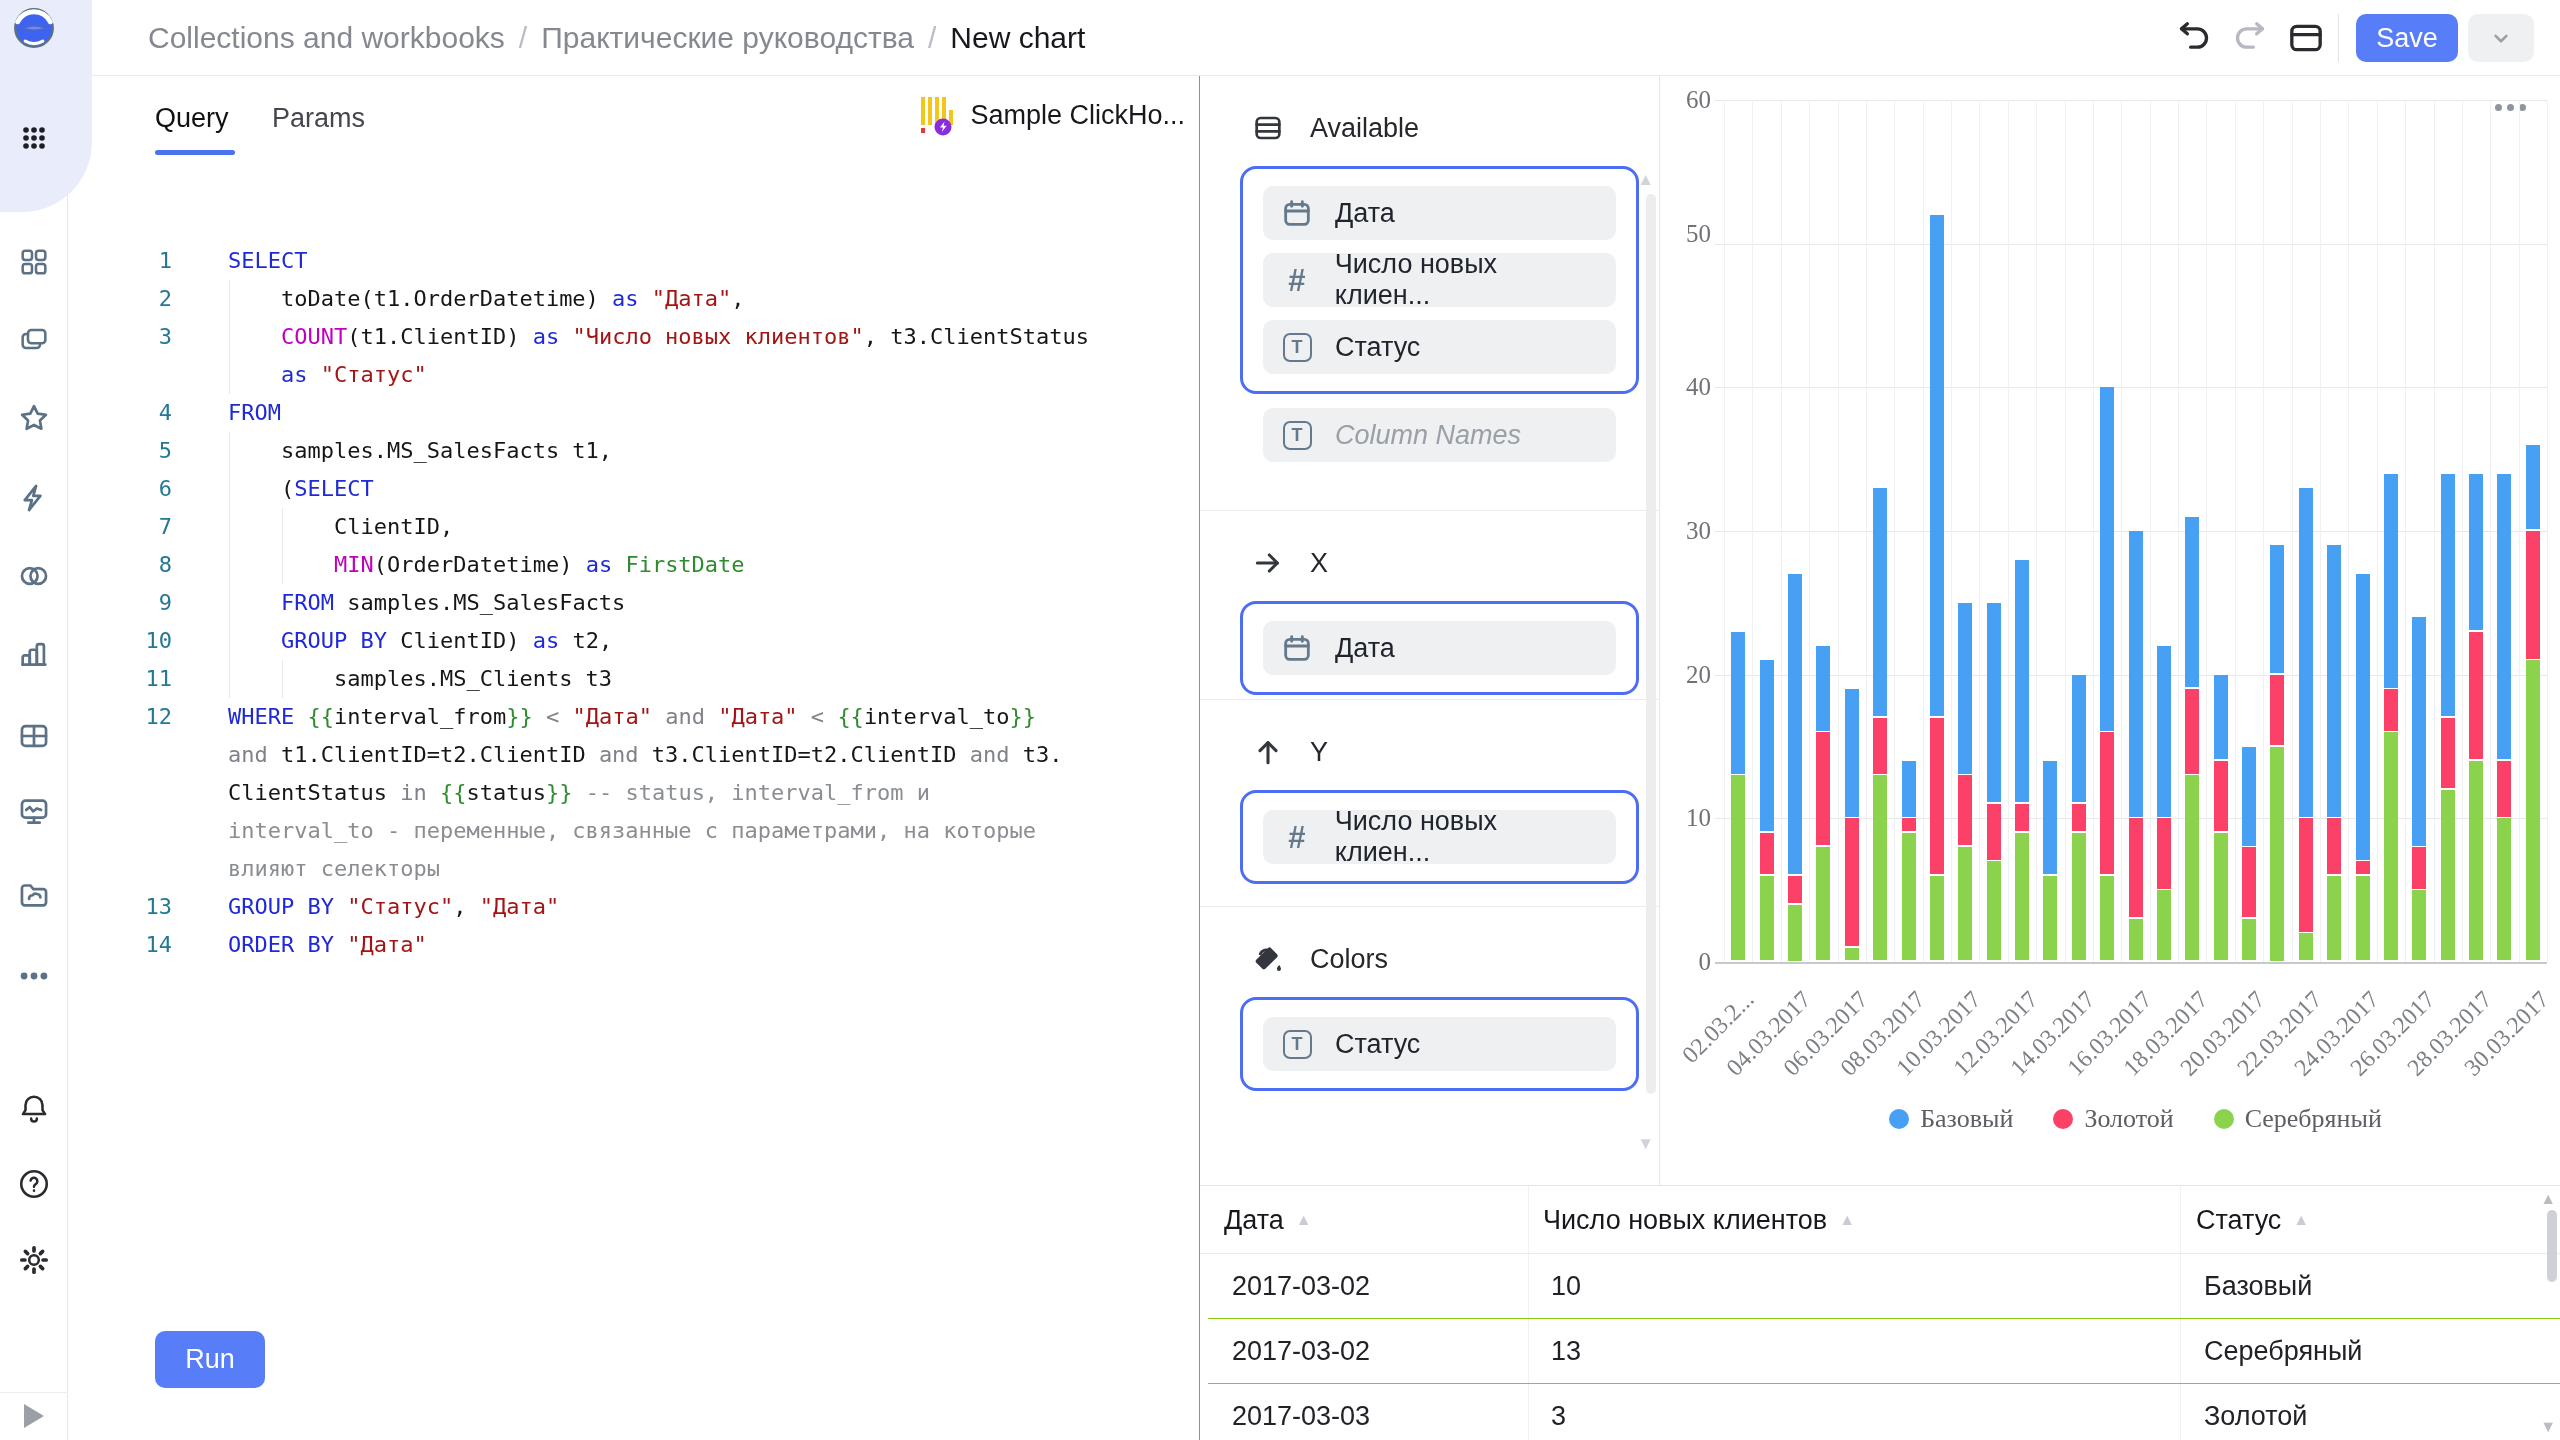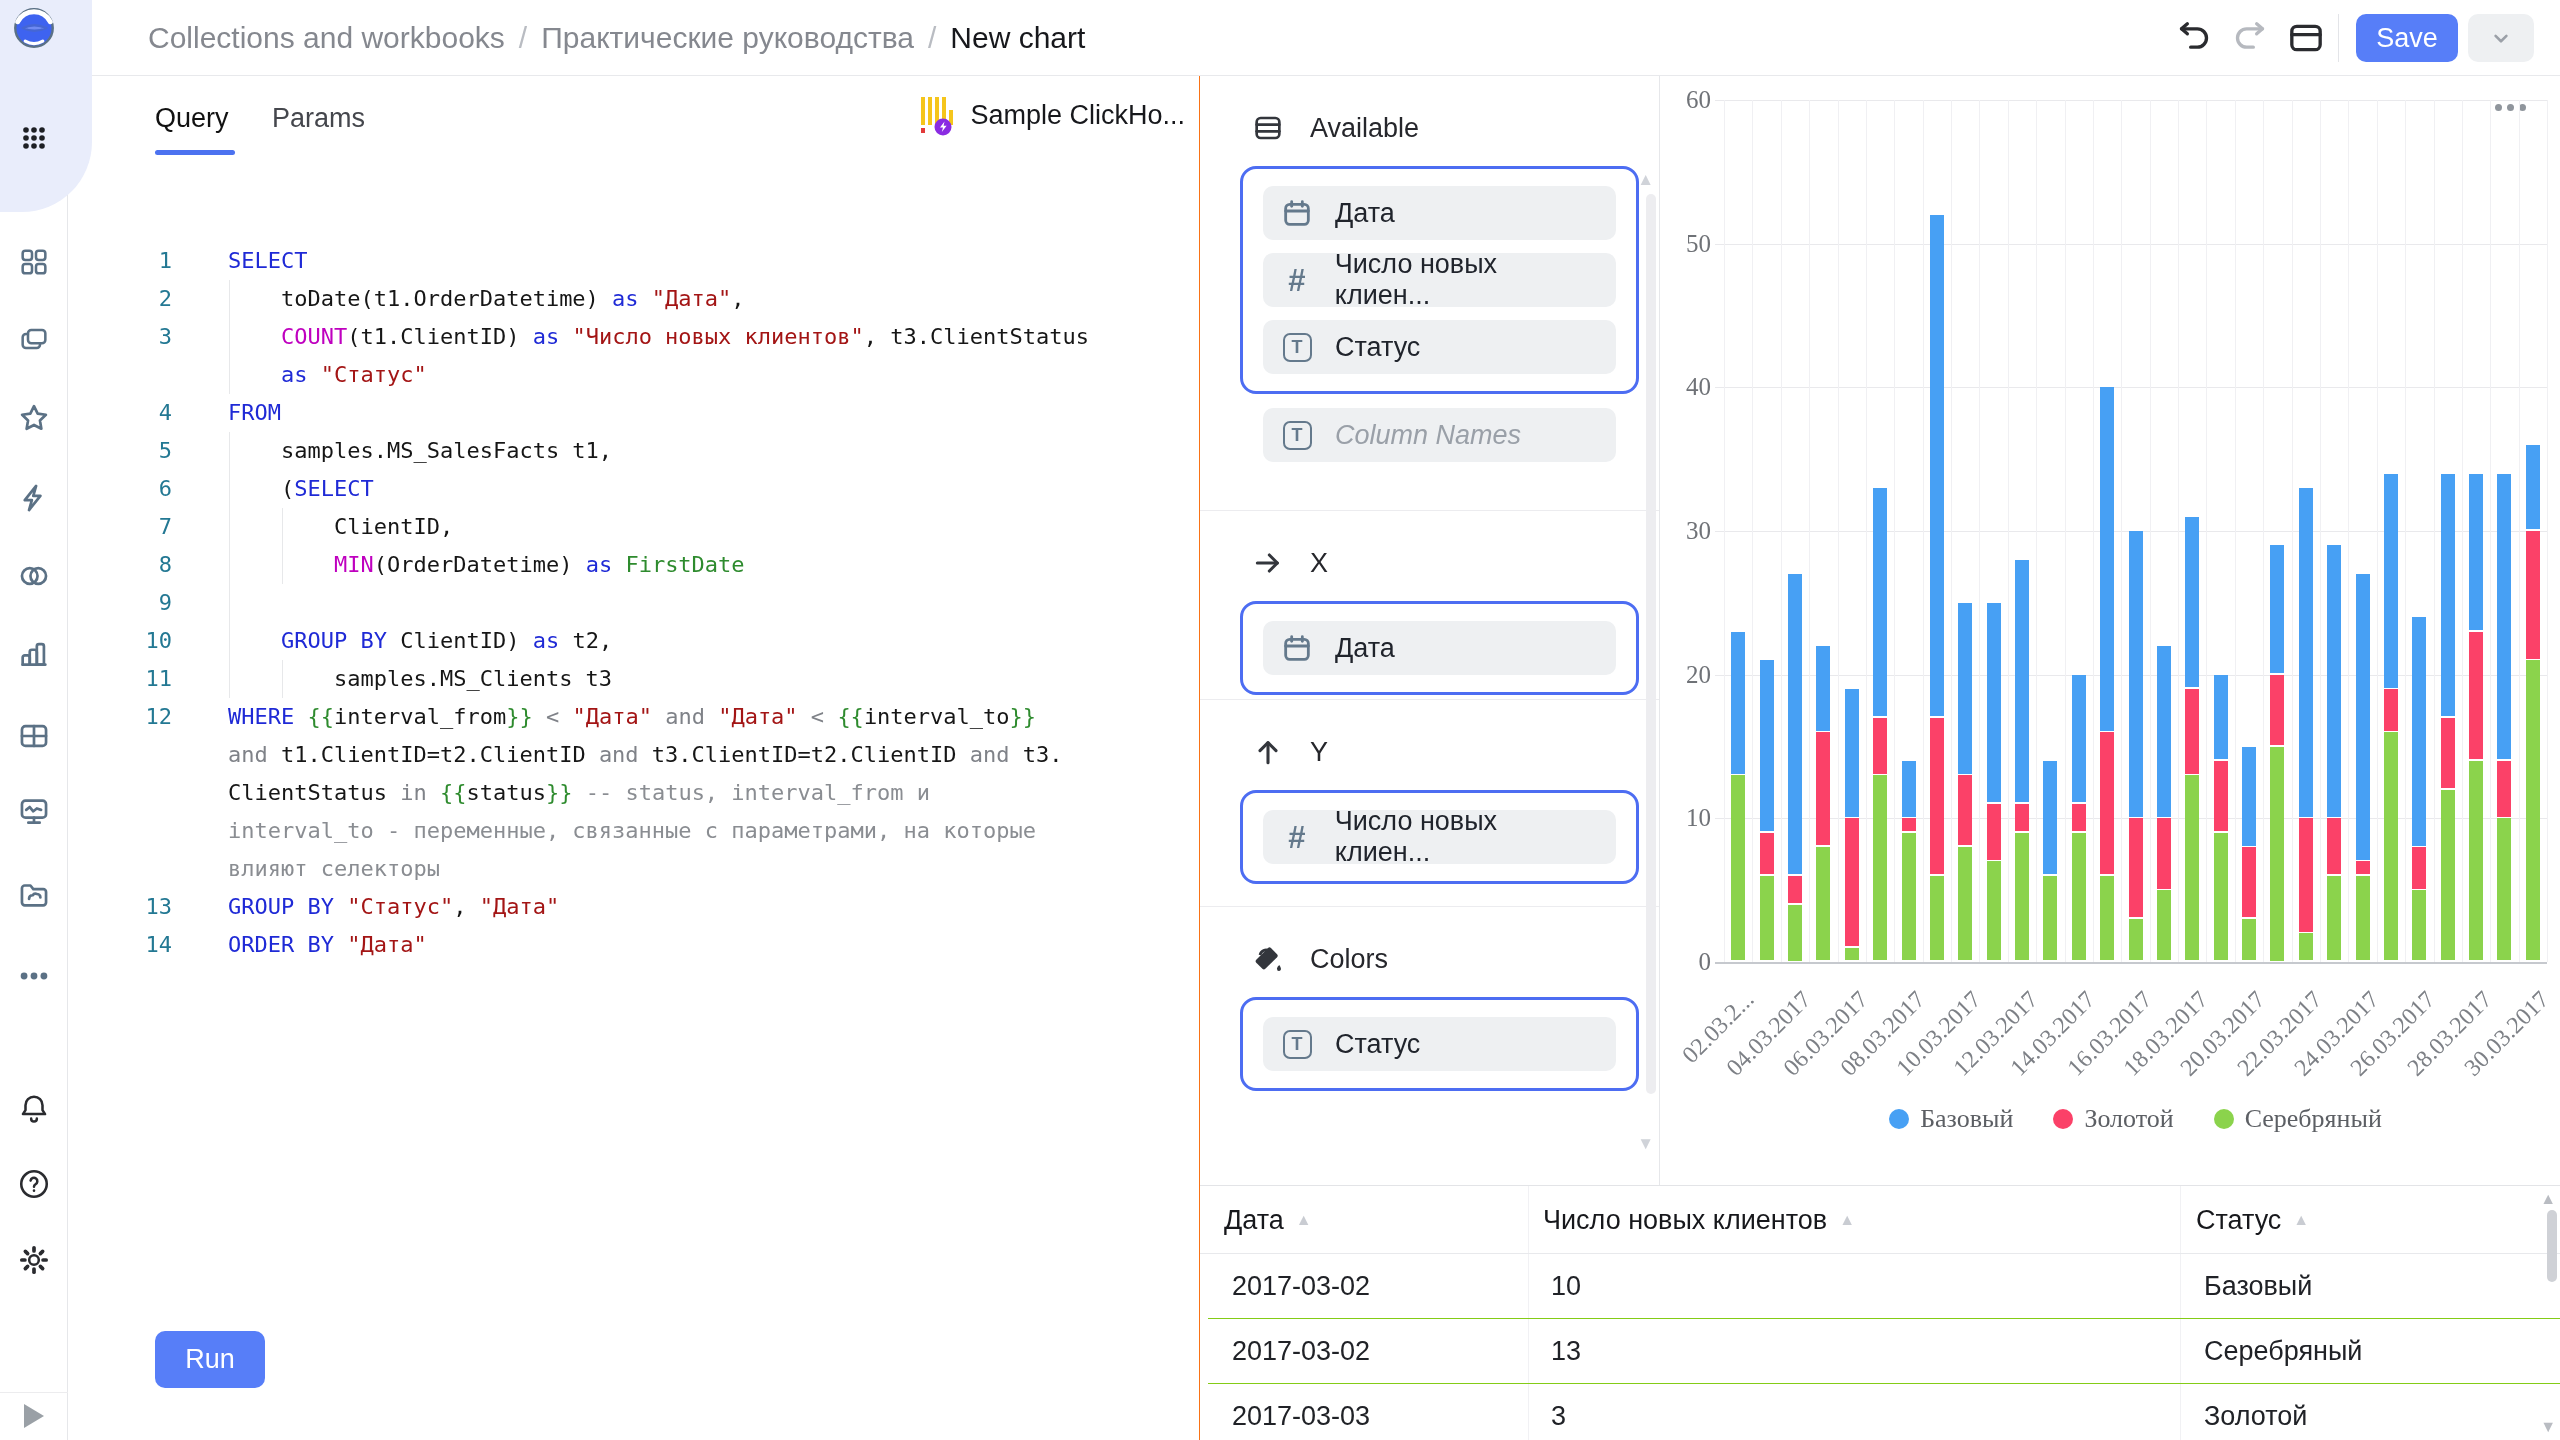--- a/index.html
+++ b/index.html
@@ -306,20 +306,21 @@
         <div class="guide" style="left: 161px; top: 272px; height: 38px;"></div>
         <div class="guide" style="left: 214px; top: 272px; height: 38px;"></div>
         <div class="ln" style="top: 272px;">7</div>
         <div class="cl" style="top: 272px;"><span class="t">        ClientID,</span></div>
         <div class="guide" style="left: 161px; top: 310px; height: 38px;"></div>
         <div class="guide" style="left: 214px; top: 310px; height: 38px;"></div>
         <div class="ln" style="top: 310px;">8</div>
         <div class="cl" style="top: 310px;"><span class="t">        </span><span class="f">MIN</span><span class="t">(OrderDatetime) </span><span class="k">as</span><span class="t"> </span><span class="g">FirstDate</span></div>
         <div class="guide" style="left: 161px; top: 348px; height: 38px;"></div>
         <div class="ln" style="top: 348px;">9</div>
+        <div class="cl" style="top: 348px;"><span class="t">    </span><span class="k">FROM</span><span class="t"> samples.MS_SalesFacts</span></div>
         <div class="guide" style="left: 161px; top: 386px; height: 38px;"></div>
         <div class="ln" style="top: 386px;">10</div>
         <div class="cl" style="top: 386px;"><span class="t">    </span><span class="k">GROUP BY</span><span class="t"> ClientID) </span><span class="k">as</span><span class="t"> t2,</span></div>
         <div class="guide" style="left: 161px; top: 424px; height: 38px;"></div>
         <div class="guide" style="left: 214px; top: 424px; height: 38px;"></div>
         <div class="ln" style="top: 424px;">11</div>
         <div class="cl" style="top: 424px;"><span class="t">        samples.MS_Clients t3</span></div>
         <div class="ln" style="top: 462px;">12</div>
         <div class="cl" style="top: 462px;"><span class="k">WHERE</span><span class="t"> </span><span class="g">{{</span><span class="t">interval_from</span><span class="g">}}</span><span class="o"> &lt; </span><span class="s">"Дата"</span><span class="o"> and </span><span class="s">"Дата"</span><span class="o"> &lt; </span><span class="g">{{</span><span class="t">interval_to</span><span class="g">}}</span></div>
         <div class="cl" style="top: 500px;"><span class="o">and </span><span class="t">t1.ClientID=t2.ClientID </span><span class="o">and </span><span class="t">t3.ClientID=t2.ClientID </span><span class="o">and </span><span class="t">t3.</span></div>
@@ -474,21 +475,21 @@
       <div class="ytick" style="top: 886px;">0</div>
       <div class="grid-h" style="left: 54px; top: 742.333px; width: 832px;"></div>
       <div class="ytick" style="top: 742.333px;">10</div>
       <div class="grid-h" style="left: 54px; top: 598.667px; width: 832px;"></div>
       <div class="ytick" style="top: 598.667px;">20</div>
       <div class="grid-h" style="left: 54px; top: 455px; width: 832px;"></div>
       <div class="ytick" style="top: 455px;">30</div>
       <div class="grid-h" style="left: 54px; top: 311.333px; width: 832px;"></div>
       <div class="ytick" style="top: 311.333px;">40</div>
       <div class="grid-h" style="left: 54px; top: 167.667px; width: 832px;"></div>
-      <div class="ytick" style="top: 168px; text-align: right;">50</div>
+      <div class="ytick" style="top: 158px; text-align: right;">50</div>
       <div class="grid-h" style="left: 54px; top: 24px; width: 832px;"></div>
       <div class="ytick" style="top: 24px;">60</div>
       <div class="grid-v" style="left: 63px; top: 24px; height: 862px;"></div>
       <div class="grid-v" style="left: 91.4px; top: 24px; height: 862px;"></div>
       <div class="grid-v" style="left: 119.8px; top: 24px; height: 862px;"></div>
       <div class="grid-v" style="left: 148.1px; top: 24px; height: 862px;"></div>
       <div class="grid-v" style="left: 176.5px; top: 24px; height: 862px;"></div>
       <div class="grid-v" style="left: 204.9px; top: 24px; height: 862px;"></div>
       <div class="grid-v" style="left: 233.3px; top: 24px; height: 862px;"></div>
       <div class="grid-v" style="left: 261.7px; top: 24px; height: 862px;"></div>

